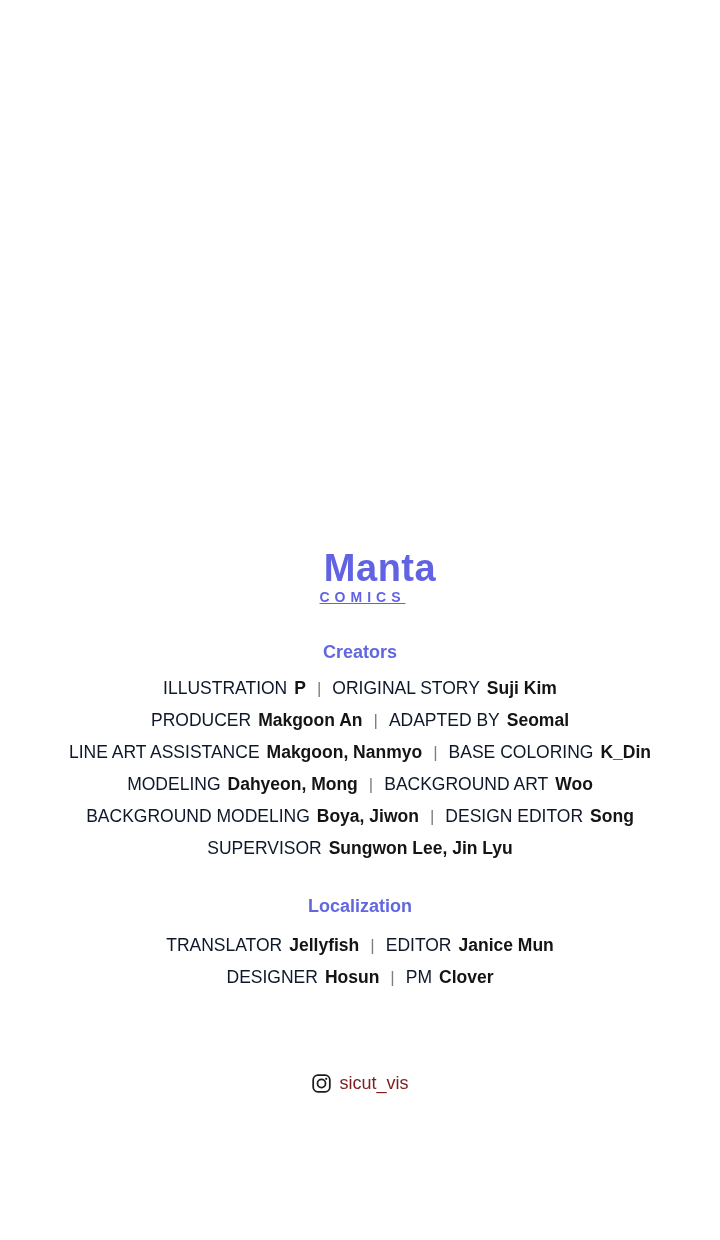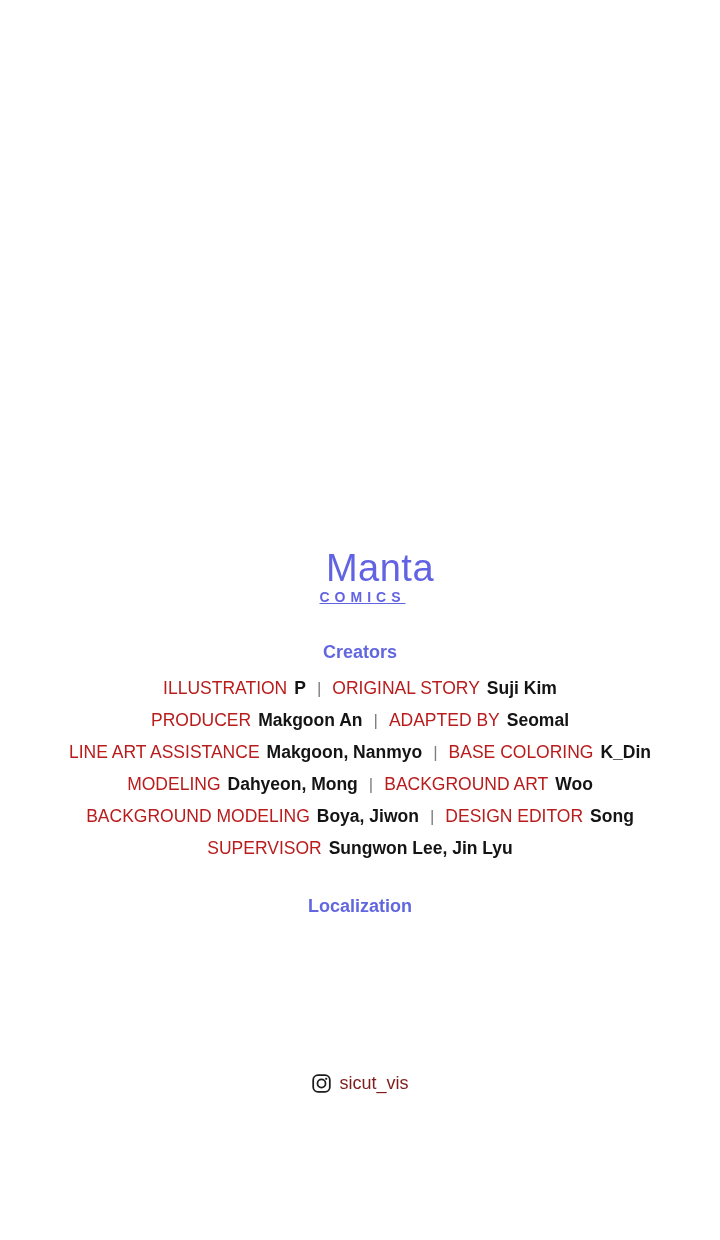--- a/index.html
+++ b/index.html
@@ -10,21 +10,21 @@
     margin: 0 auto;
     background: #ffffff;
     font-family: "Liberation Sans", sans-serif;
     color: #1f1f1f;
     text-align: center;
     overflow: hidden;
   }
   .brand { position: absolute; top: 548px; left: 0; right: 0; }
   .brand-logo {
     font-size: 38px;
-    font-weight: normal;
+    font-weight: bold;
     color: #6263e3;
     letter-spacing: 0.5px;
     line-height: 40px;
     padding-left: 40px;
   }
   .brand-sub {
     font-size: 14px;
     font-weight: bold;
     color: #6263e3;
     letter-spacing: 5px;
@@ -46,21 +46,21 @@
   .localization-heading { top: 893px; }
   .lines { position: absolute; left: 0; right: 0; }
   .creators-lines { top: 672px; }
   .localization-lines { top: 929px; }
   .credit-line {
     height: 32px;
     line-height: 32px;
     font-size: 17.5px;
     white-space: nowrap;
   }
-  .credit-role { font-weight: normal; color: #b91c1c; }
+  .credit-role { font-weight: normal; color: #0f172a; }
   .credit-name { font-weight: bold; color: #141414; margin-left: 7px; }
   .credit-sep {
     color: #7d7d7d;
     font-weight: normal;
     margin: 0 11px;
     font-size: 17px;
   }
   .insta-row {
     position: absolute;
     top: 1069px;
@@ -88,20 +88,24 @@
   <div class="lines creators-lines" id="creators-lines">
       <div class="credit-line"><span class="credit-role">ILLUSTRATION</span><span class="credit-name">P</span><span class="credit-sep">|</span><span class="credit-role">ORIGINAL STORY</span><span class="credit-name">Suji Kim</span></div>
       <div class="credit-line"><span class="credit-role">PRODUCER</span><span class="credit-name">Makgoon An</span><span class="credit-sep">|</span><span class="credit-role">ADAPTED BY</span><span class="credit-name">Seomal</span></div>
       <div class="credit-line"><span class="credit-role">LINE ART ASSISTANCE</span><span class="credit-name">Makgoon, Nanmyo</span><span class="credit-sep">|</span><span class="credit-role">BASE COLORING</span><span class="credit-name">K_Din</span></div>
       <div class="credit-line"><span class="credit-role">MODELING</span><span class="credit-name">Dahyeon, Mong</span><span class="credit-sep">|</span><span class="credit-role">BACKGROUND ART</span><span class="credit-name">Woo</span></div>
       <div class="credit-line"><span class="credit-role">BACKGROUND MODELING</span><span class="credit-name">Boya, Jiwon</span><span class="credit-sep">|</span><span class="credit-role">DESIGN EDITOR</span><span class="credit-name">Song</span></div>
       <div class="credit-line"><span class="credit-role">SUPERVISOR</span><span class="credit-name">Sungwon Lee, Jin Lyu</span></div>
     </div>
 
   <h2 class="section-heading localization-heading">Localization</h2>
+  <div class="lines localization-lines" id="localization-lines">
+      <div class="credit-line"><span class="credit-role">TRANSLATOR</span><span class="credit-name">Jellyfish</span><span class="credit-sep">|</span><span class="credit-role">EDITOR</span><span class="credit-name">Janice Mun</span></div>
+      <div class="credit-line"><span class="credit-role">DESIGNER</span><span class="credit-name">Hosun</span><span class="credit-sep">|</span><span class="credit-role">PM</span><span class="credit-name">Clover</span></div>
+    </div>
 
   <div class="insta-row">
     <svg class="insta-icon" viewBox="0 0 24 24" fill="none" stroke="#1c1c1c" stroke-width="2">
       <rect x="2.5" y="2.5" width="19" height="19" rx="5.5"></rect>
       <circle cx="12" cy="12" r="4.6"></circle>
       <circle cx="17.4" cy="6.6" r="1.3" fill="#1c1c1c" stroke="none"></circle>
     </svg>
     <span class="insta-handle">sicut_vis</span>
   </div>
 

